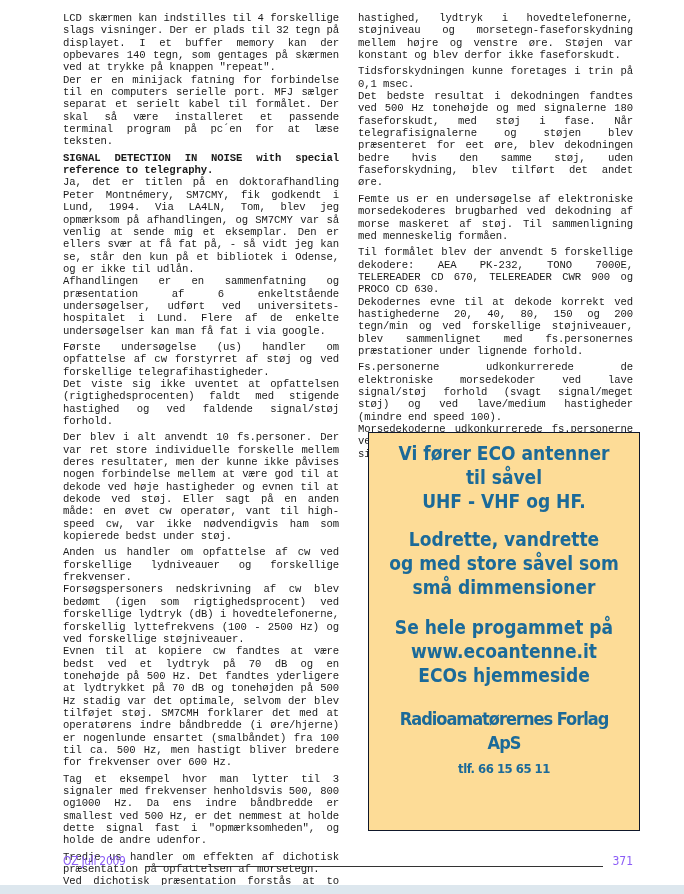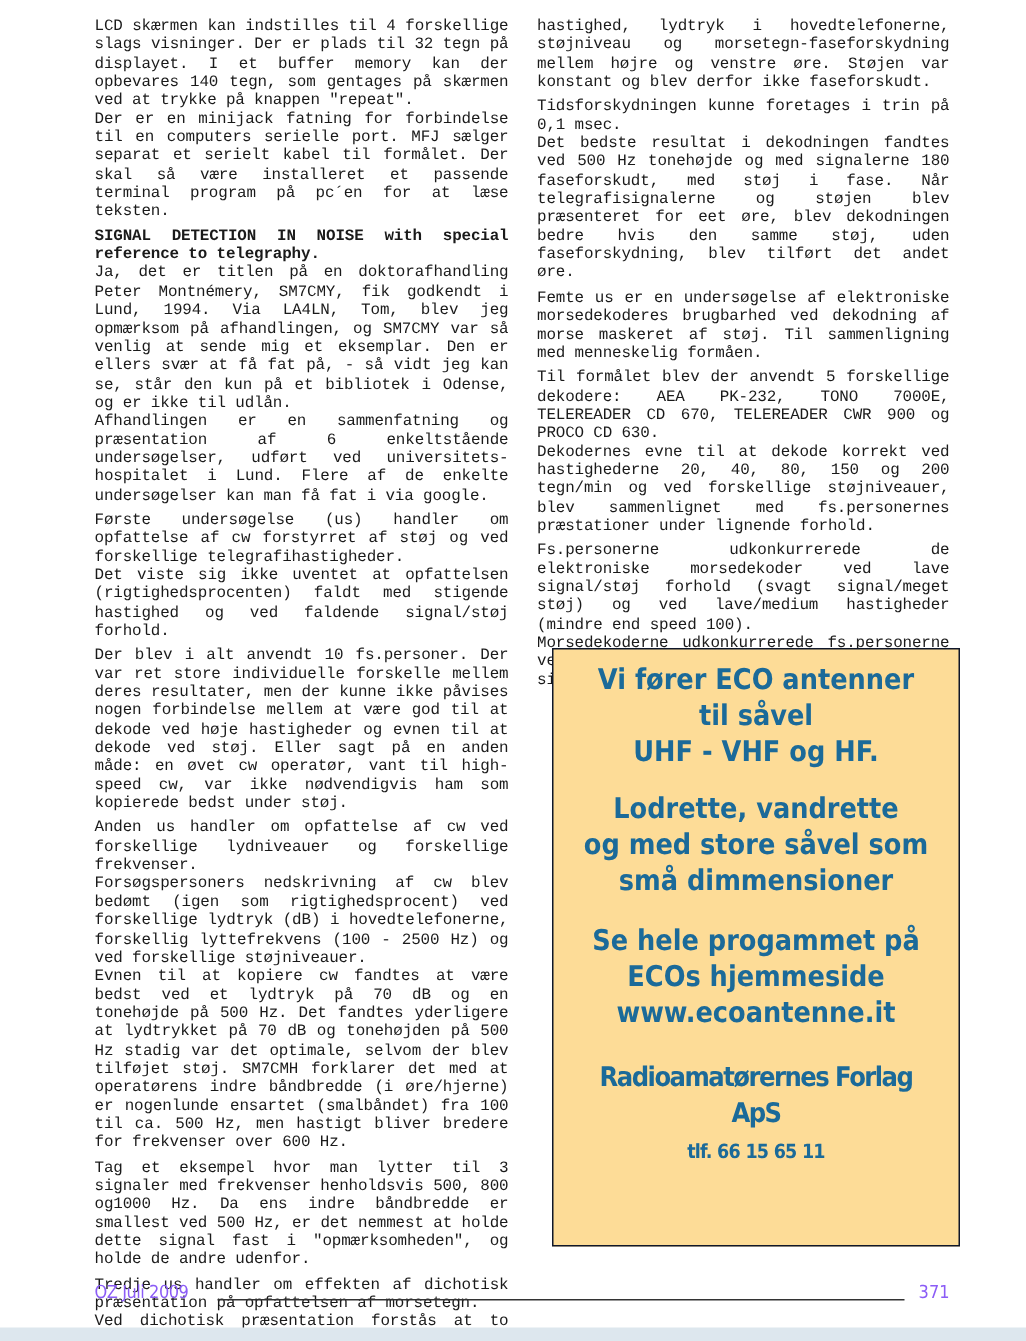--- a/index.html
+++ b/index.html
@@ -78,22 +78,22 @@
       <div>til såvel</div>
       <div>UHF - VHF og HF.</div>
     </div>
     <div class="blk b2">
       <div>Lodrette, vandrette</div>
       <div>og med store såvel som</div>
       <div>små dimmensioner</div>
     </div>
     <div class="blk b3">
       <div>Se hele progammet på</div>
+      <div>www.ecoantenne.it</div>
       <div>ECOs hjemmeside</div>
-      <div>www.ecoantenne.it</div>
     </div>
     <div class="blk b4">
       <div>Radioamatørernes Forlag</div>
       <div>ApS</div>
       <div class="tel">tlf. 66 15 65 11</div>
     </div>
   </div>
 
   <div class="footer">
     <span class="issue">OZ Juli 2009</span>

